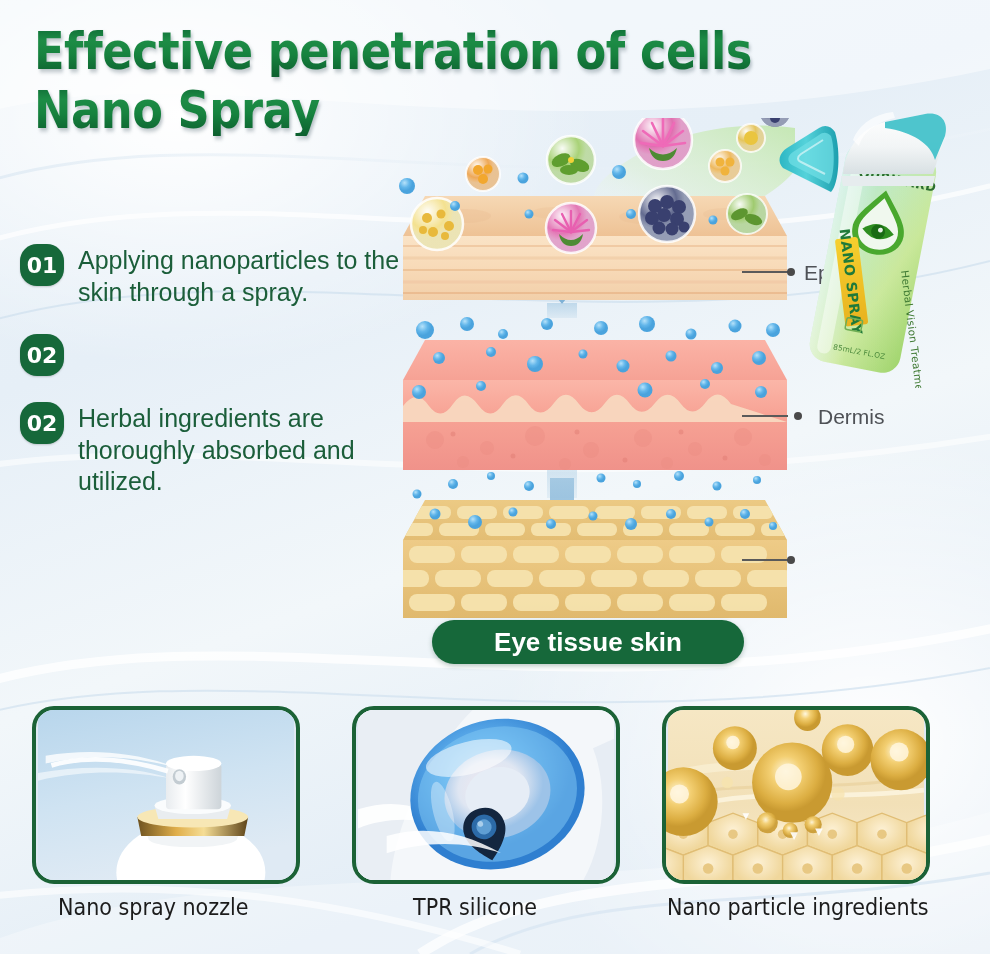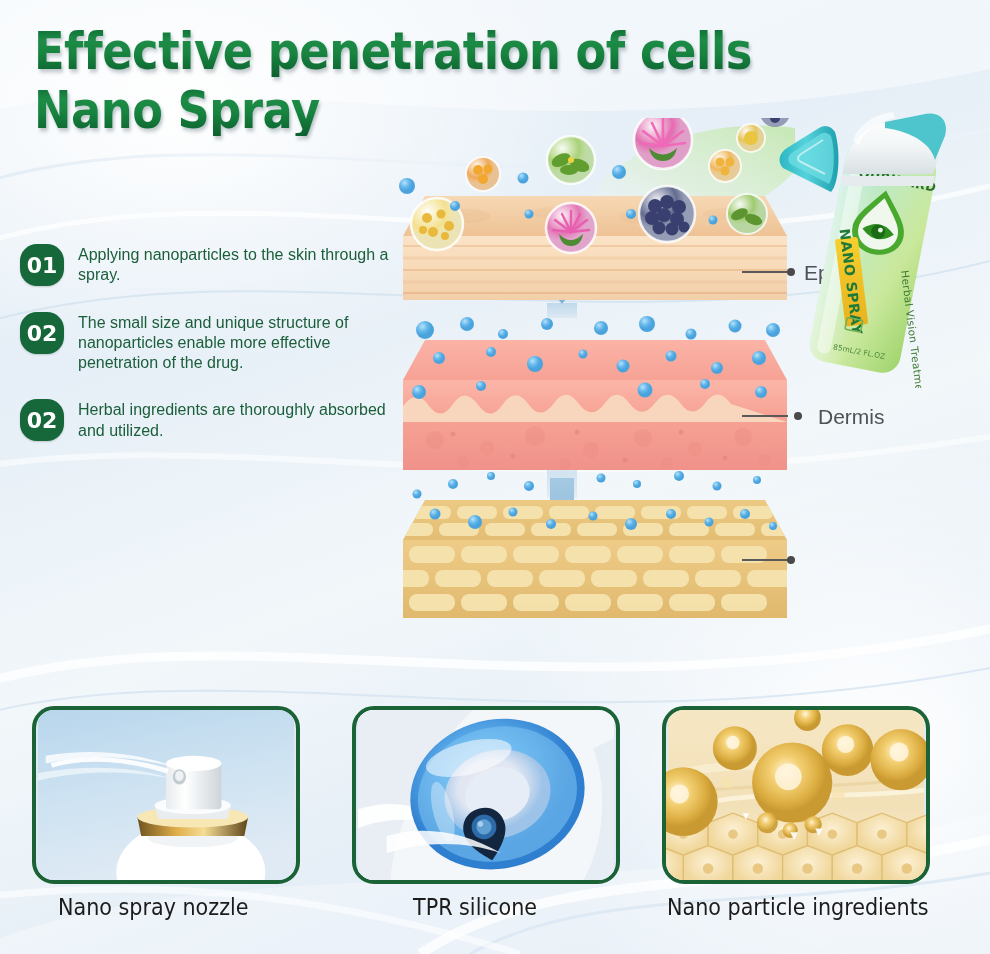--- a/index.html
+++ b/index.html
@@ -52,21 +52,21 @@
     color:#ffffff;
     font-family:"DejaVu Sans", sans-serif;
     font-weight:bold;
     font-size:22px;
     display:flex; align-items:center; justify-content:center;
     margin-right:14px;
     box-shadow:0 1px 2px rgba(0,0,0,0.18);
   }
   .step-text {
     color:#1b5e3a;
-    font-size:16px;
+    font-size:25px;
     line-height:1.26;
     font-family:"Liberation Sans", sans-serif;
     padding-top:1px;
   }
 
   
   #diagram { position:absolute; left:395px; top:118px; width:400px; height:530px; }
 
   
   .leader { position:absolute; display:flex; align-items:flex-start; }
@@ -160,21 +160,20 @@
     <div class="title-line title-2">Nano Spray</div>
   </div>
 
   <div class="steps">
     <div class="step">
       <div class="step-badge">01</div>
       <div class="step-text">Applying nanoparticles to the skin through a spray.</div>
     </div>
     <div class="step">
       <div class="step-badge">02</div>
-      <div class="step-text">The small size and unique structure of nanoparticles enable more effective penetration of the drug.</div>
     </div>
     <div class="step">
       <div class="step-badge">02</div>
       <div class="step-text">Herbal ingredients are thoroughly absorbed and utilized.</div>
     </div>
   </div>
 
   <svg id="diagram" viewBox="0 0 400 530">
     <defs>
       <linearGradient id="mist" x1="1" y1="0" x2="0" y2="1">
@@ -519,20 +518,23 @@
   <div class="leader" id="lab-dermis">
     <div class="leader-line"></div>
     <div class="leader-dot"></div>
     <div class="leader-label">Dermis</div>
   </div>
   <div class="leader" id="lab-subcut">
     <div class="leader-line"></div>
     <div class="leader-dot"></div>
   </div>
 
+  <div id="eye-pill">
+    <span>Eye tissue skin</span>
+  </div>
 
   <svg id="bottle" viewBox="0 0 255 300">
     <defs>
       <linearGradient id="btl" x1="0" y1="0" x2="1" y2="1">
         <stop offset="0%" stop-color="#a7e3d8"></stop>
         <stop offset="35%" stop-color="#bfe9bd"></stop>
         <stop offset="65%" stop-color="#c9e89a"></stop>
         <stop offset="100%" stop-color="#9fd46c"></stop>
       </linearGradient>
       <linearGradient id="btlShine" x1="0" y1="0" x2="1" y2="0">

